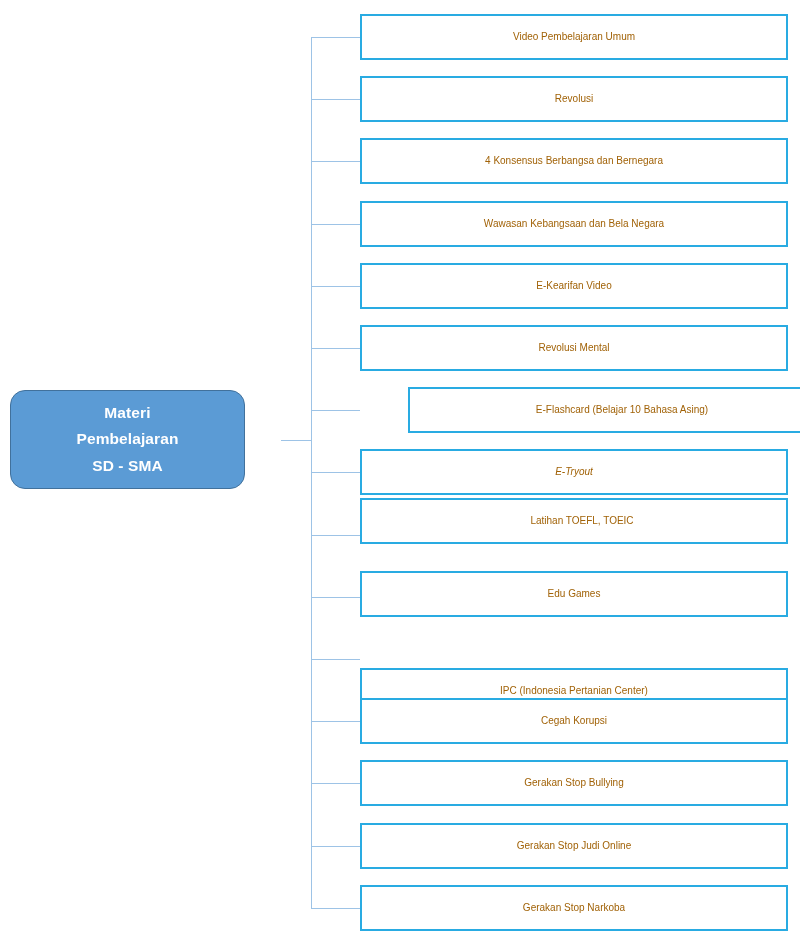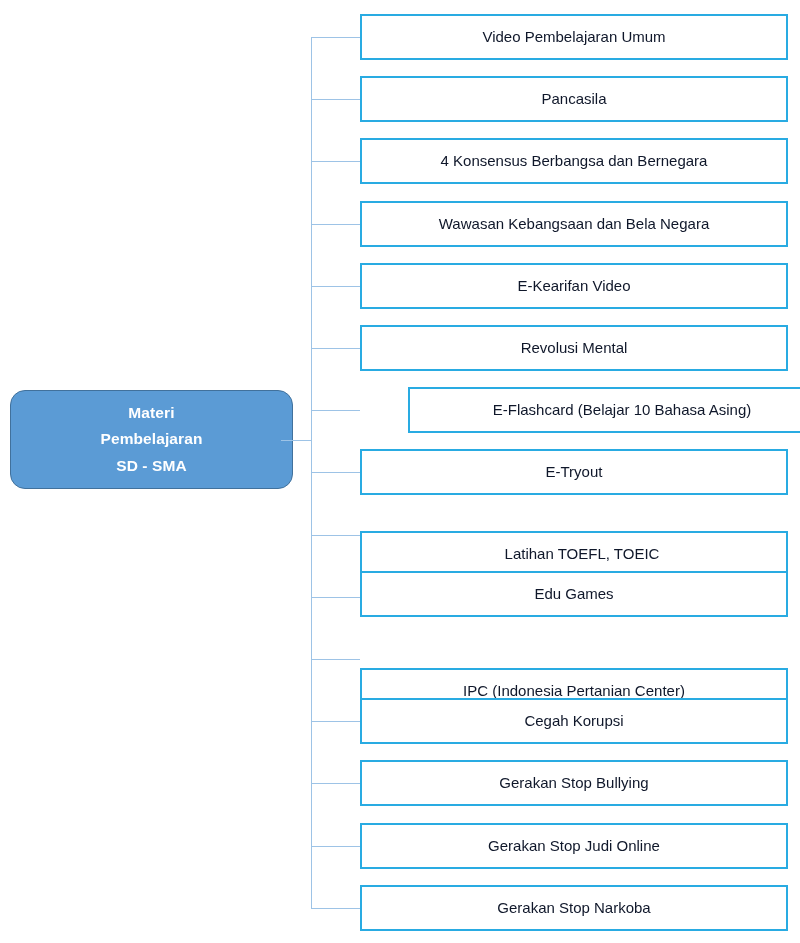--- a/index.html
+++ b/index.html
@@ -15,21 +15,21 @@
     width: 800px;
     height: 943px;
     background: #ffffff;
     overflow: hidden;
   }
   
   #root-node {
     position: absolute;
     left: 10px;
     top: 390px;
-    width: 283px;
+    width: 235px;
     height: 99px;
     box-sizing: border-box;
     background: #5B9BD5;
     border: 1px solid #41719C;
     border-radius: 15px;
     display: flex;
     align-items: center;
     justify-content: center;
     text-align: center;
   }
@@ -60,22 +60,22 @@
     height: 46px;
     box-sizing: border-box;
     background: #ffffff;
     border: 2px solid #29ABE2;
     display: flex;
     align-items: center;
     justify-content: center;
     text-align: center;
   }
   .leaf-box .leaf-label {
-    color: #0f172a;
-    font-size: 15px;
+    color: #a16207;
+    font-size: 10px;
     line-height: 1.2;
     padding: 0 8px;
     white-space: nowrap;
   }
 </style>
 </head>
 <body>
 
 <div id="diagram-canvas">
 
@@ -89,21 +89,21 @@
 
   <div class="conn conn-v" id="trunk" style="left: 311px; top: 37px; height: 871px;"></div>
 
   <div id="leaf-layer">
       <div class="conn conn-h" style="left: 311px; top: 37px; width: 49px;"></div>
       <div class="leaf-box" style="top: 14px;">
         <span class="leaf-label">Video Pembelajaran Umum</span>
       </div>
       <div class="conn conn-h" style="left: 311px; top: 99px; width: 49px;"></div>
       <div class="leaf-box" style="top: 76.2px;">
-        <span class="leaf-label">Pancasila</span>
+        <span class="leaf-label">Revolusi</span>
       </div>
       <div class="conn conn-h" style="left: 311px; top: 161px; width: 49px;"></div>
       <div class="leaf-box" style="top: 138.4px;">
         <span class="leaf-label">4 Konsensus Berbangsa dan Bernegara</span>
       </div>
       <div class="conn conn-h" style="left: 311px; top: 224px; width: 49px;"></div>
       <div class="leaf-box" style="top: 200.6px;">
         <span class="leaf-label">Wawasan Kebangsaan dan Bela Negara</span>
       </div>
       <div class="conn conn-h" style="left: 311px; top: 286px; width: 49px;"></div>
@@ -112,25 +112,25 @@
       </div>
       <div class="conn conn-h" style="left: 311px; top: 348px; width: 49px;"></div>
       <div class="leaf-box" style="top: 325px;">
         <span class="leaf-label">Revolusi Mental</span>
       </div>
       <div class="conn conn-h" style="left: 311px; top: 410px; width: 49px;"></div>
       <div class="leaf-box" style="top: 387.2px; margin-left: 48px;">
         <span class="leaf-label">E-Flashcard (Belajar 10 Bahasa Asing)</span>
       </div>
       <div class="conn conn-h" style="left: 311px; top: 472px; width: 49px;"></div>
-      <div class="leaf-box" style="top: 449.4px;">
+      <div class="leaf-box" style="top: 449.4px; font-style: italic;">
         <span class="leaf-label">E-Tryout</span>
       </div>
       <div class="conn conn-h" style="left: 311px; top: 535px; width: 49px;"></div>
-      <div class="leaf-box" style="top: 531px; padding-left: 16px;">
+      <div class="leaf-box" style="top: 498px; padding-left: 16px;">
         <span class="leaf-label">Latihan TOEFL, TOEIC</span>
       </div>
       <div class="conn conn-h" style="left: 311px; top: 597px; width: 49px;"></div>
       <div class="leaf-box" style="top: 571px;">
         <span class="leaf-label">Edu Games</span>
       </div>
       <div class="conn conn-h" style="left: 311px; top: 659px; width: 49px;"></div>
       <div class="leaf-box" style="top: 668px;">
         <span class="leaf-label">IPC (Indonesia Pertanian Center)</span>
       </div>

